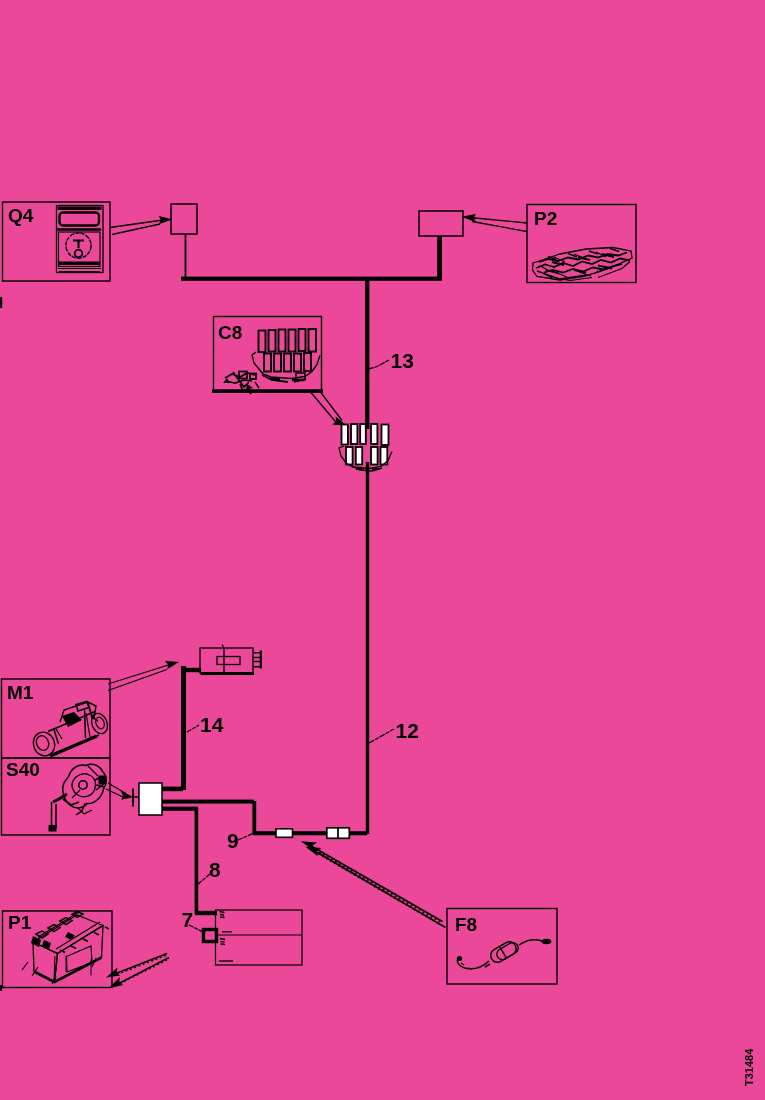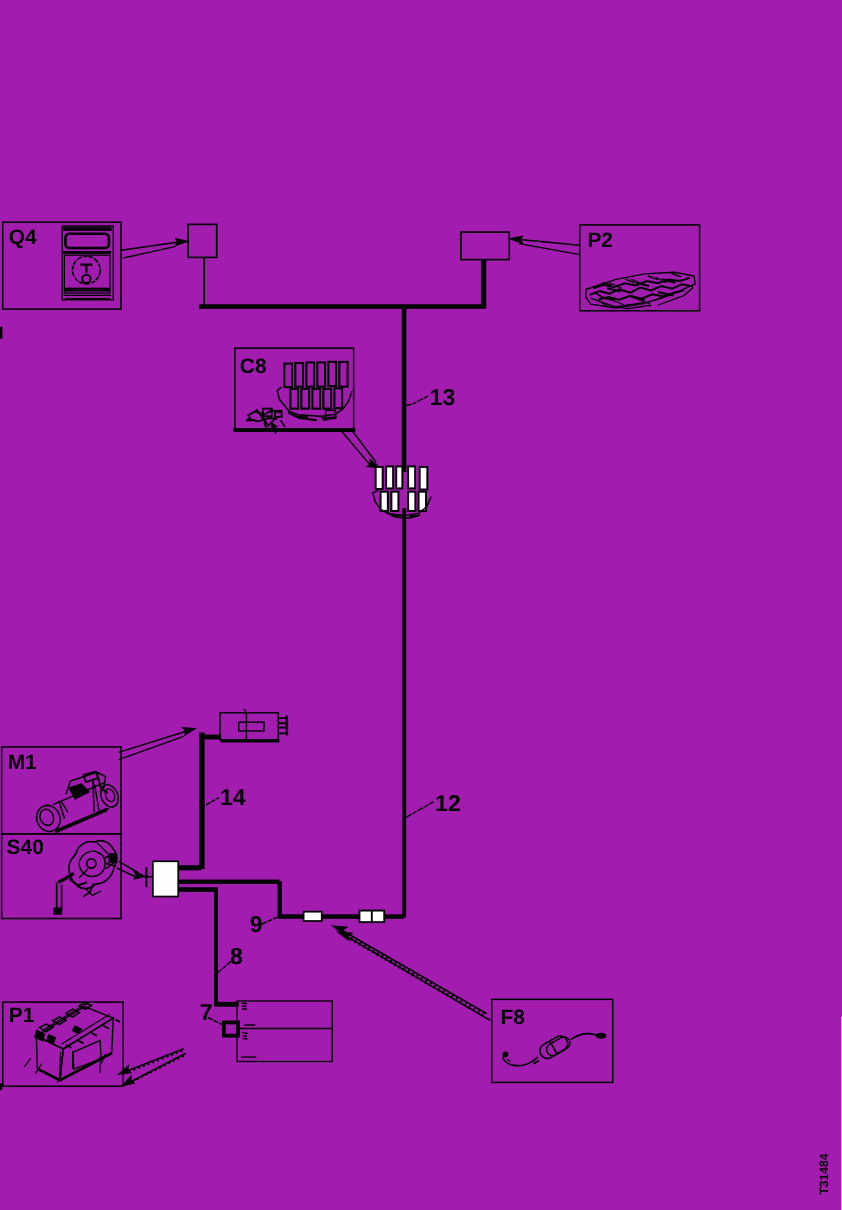--- a/index.html
+++ b/index.html
@@ -1,16 +1,16 @@
 <!DOCTYPE html>
 <html><head>
 <meta charset="utf-8">
 <style>
   html,body{margin:0;padding:0;background:#fff;}
-  .page{position:relative;width:765px;height:1100px;background:#a21caf;overflow:hidden;}
+  .page{position:relative;width:765px;height:1100px;background:#ec4899;overflow:hidden;}
   svg{position:absolute;left:0;top:0;}
   text{font-family:"Liberation Sans",sans-serif;fill:#000;}
 </style>
 </head>
 <body>
 <div class="page">
 <svg width="765" height="1100" viewBox="0 0 765 1100">
 
 <g id="wires" fill="#000" stroke="none">
 

